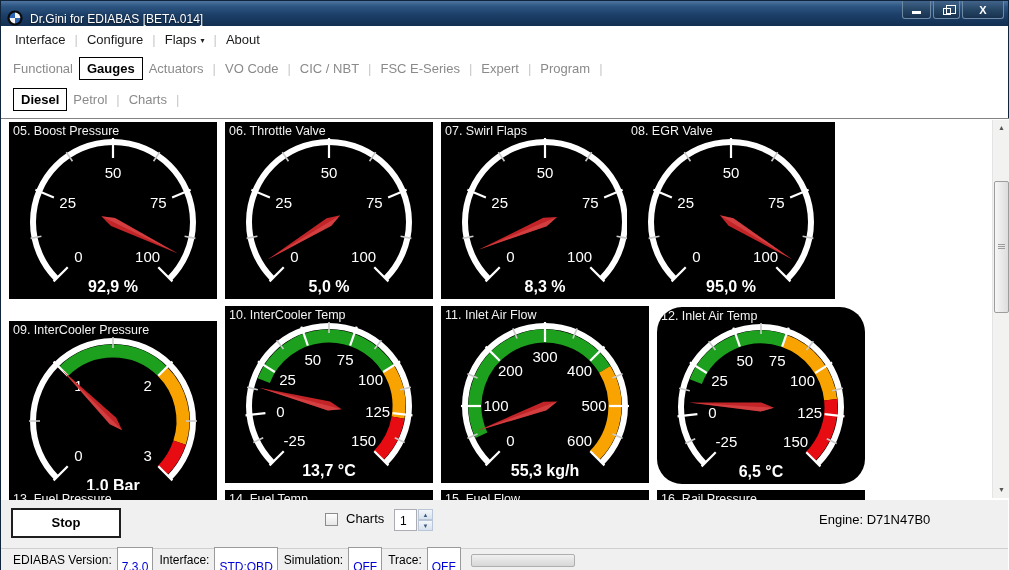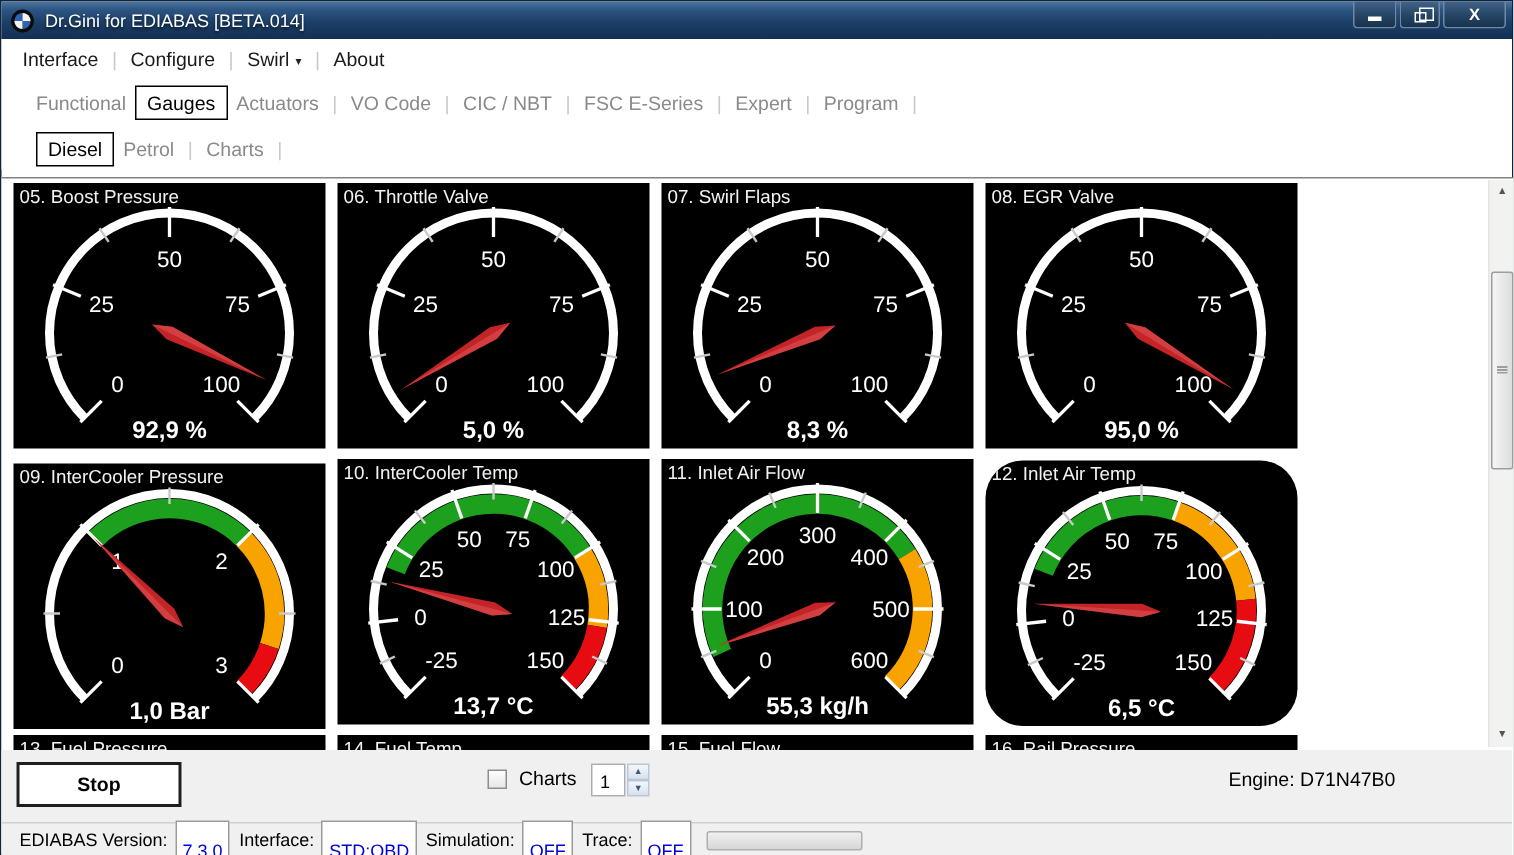--- a/index.html
+++ b/index.html
@@ -3,46 +3,46 @@
 <meta charset="utf-8">
 <style>
   *{margin:0;padding:0;box-sizing:border-box}
   html,body{width:1009px;height:570px;overflow:hidden}
   body{font-family:"Liberation Sans",sans-serif;background:#fff;position:relative}
   .window{position:absolute;inset:0;border:1px solid #10243c;background:#fff}
 
   
   .titlebar{position:absolute;left:0;top:0;right:0;height:25px;
     background:linear-gradient(180deg,#4d759e 0%,#2d5582 22%,#1c3f68 55%,#132f52 100%);
-    display:flex;align-items:center;padding-left:6px;color:#fff}
+    display:flex;align-items:flex-end;padding-left:6px;color:#fff}
   .titlebar .title{font-size:12px;margin-left:7px;text-shadow:0 1px 2px rgba(0,0,0,.65)}
   .winbtns{position:absolute;right:4px;top:0;display:flex;gap:2px}
   .winbtn{height:18px;background:linear-gradient(180deg,#42638a,#274766 50%,#17324f);
     border:1px solid #6f88a3;border-top:none;border-radius:0 0 3px 3px;color:#fff;
     display:flex;align-items:center;justify-content:center;cursor:default}
   .winbtn.min{width:29px}.winbtn.rest{width:27px}
   .winbtn.close{width:42px;font-weight:bold;font-size:11px}
   .minbar{width:9px;height:3px;background:#fff;margin-top:5px}
   .rest-icon{position:relative;width:8px;height:7px;border:1px solid #fff;margin-top:3px}
   .rest-icon::before{content:"";position:absolute;left:2px;top:-4px;width:8px;height:7px;border:1px solid #fff}
 
   
   .menubar{position:absolute;left:0;top:25px;right:0;height:26px;background:#fff;
     display:flex;align-items:center;padding-left:10px;font-size:13px;color:#1a1a1a}
   .menu-item{padding:0 4px;cursor:default}
   .msep{color:#c8c8c8;padding:0 5px}
   .caret{font-size:8px;margin-left:4px;color:#222;vertical-align:1px}
 
   
   .tabrow{position:absolute;left:0;right:0;background:#fff;display:flex;align-items:center;
-    padding-left:20px;font-size:13px}
+    padding-left:9px;font-size:13px}
   .tabrow.r1{top:51px;height:33px}
   .tabrow.r2{top:84px;height:28px}
   .tab{color:#8a8a8a;padding:0 3px;cursor:default;white-space:nowrap}
-  .tab.active{color:#000;font-weight:normal;border:1px solid #000;background:#fff;padding:3px 7px;margin:0 3px}
+  .tab.active{color:#000;font-weight:bold;border:1px solid #000;background:#fff;padding:3px 7px;margin:0 3px}
   .tsep{color:#c8c8c8;padding:0 6px}
 
   
   .gauge-area{position:absolute;left:0;top:117px;width:1009px;height:466px;background:#fff;
     border-top:1px solid #828282;overflow:hidden}
   .gauge-panel{position:absolute;width:208px;height:177px;background:#000;overflow:hidden}
   .partial-title{padding:2px 0 0 4px;font-size:12.5px;color:#f2f2f2;white-space:nowrap}
   svg text{font-family:"Liberation Sans",sans-serif}
 
   
@@ -106,21 +106,21 @@
           <span>X</span>
         </div>
     </div>
   </div>
 
   <div class="menubar">
     <span class="menu-item">Interface</span>
     <span class="msep">|</span>
     <span class="menu-item">Configure</span>
     <span class="msep">|</span>
-    <span class="menu-item"><span>Swirl</span><span class="caret">▾</span></span>
+    <span class="menu-item"><span>Flaps</span><span class="caret">▾</span></span>
     <span class="msep">|</span>
     <span class="menu-item">About</span>
   </div>
 
   <div class="tabrow r1">
     <span class="tab">Functional</span>
     <span class="tab active">Gauges</span>
     <span class="tab">Actuators</span>
     <span class="tsep">|</span>
     <span class="tab">VO Code</span>
@@ -205,42 +205,42 @@
           <line x1="163.39696961967007" y1="159.39696961966993" x2="149.2548339959391" y2="145.25483399593898" stroke="#ffffff" stroke-width="2.2"></line>
           <text x="69.4" y="139.6" fill="#ffffff" font-size="15" text-anchor="middle">0</text>
           <text x="58.7" y="86.2" fill="#ffffff" font-size="15" text-anchor="middle">25</text>
           <text x="104.0" y="56.0" fill="#ffffff" font-size="15" text-anchor="middle">50</text>
           <text x="149.3" y="86.2" fill="#ffffff" font-size="15" text-anchor="middle">75</text>
           <text x="138.6" y="139.6" fill="#ffffff" font-size="15" text-anchor="middle">100</text>
           <polygon points="37.5,127.7 105.7,104.2 116.0,95.0 102.3,95.8" fill="#c22427"></polygon>
           <polygon points="37.5,127.7 105.7,104.2 116.0,95.0" fill="#e25555" opacity="0.55"></polygon>
           <text x="104" y="170" fill="#ffffff" font-size="16" font-weight="bold" text-anchor="middle">8,3 %</text>
         </svg></div>
-      <div class="gauge-panel" style="left: 656px; top: 3px; text-align: center;"><svg width="208" height="177">
+      <div class="gauge-panel" style="left: 626px; top: 3px; text-align: center;"><svg width="208" height="177">
           <text x="4" y="13" fill="#f2f2f2" font-size="12.5">08. EGR Valve</text>
           <path d="M47.43 156.57 A80 80 0 1 1 160.57 156.57" stroke="#ffffff" stroke-width="6" fill="none"></path>
           <line x1="21.614036446128637" y1="116.38758704935476" x2="32.402674530564184" y2="114.24159350717736" stroke="#c9c9c9" stroke-width="1.6"></line>
           <line x1="57.33210042635335" y1="30.156552566586242" x2="63.443372989568985" y2="39.30271830191423" stroke="#c9c9c9" stroke-width="1.6"></line>
           <line x1="150.66789957364657" y1="30.156552566586186" x2="144.55662701043093" y2="39.30271830191418" stroke="#c9c9c9" stroke-width="1.6"></line>
           <line x1="186.38596355387136" y1="116.38758704935478" x2="175.59732546943582" y2="114.24159350717736" stroke="#c9c9c9" stroke-width="1.6"></line>
           <line x1="44.60303038033001" y1="159.39696961967" x2="58.74516600406096" y2="145.25483399593904" stroke="#ffffff" stroke-width="2.2"></line>
           <line x1="26.3941192690519" y1="67.85459168133251" x2="44.871709919277635" y2="75.5082603286343" stroke="#ffffff" stroke-width="2.2"></line>
           <line x1="103.99999999999999" y1="16" x2="103.99999999999999" y2="36" stroke="#ffffff" stroke-width="2.2"></line>
           <line x1="181.60588073094812" y1="67.85459168133248" x2="163.12829008072237" y2="75.50826032863426" stroke="#ffffff" stroke-width="2.2"></line>
           <line x1="163.39696961967007" y1="159.39696961966993" x2="149.2548339959391" y2="145.25483399593898" stroke="#ffffff" stroke-width="2.2"></line>
           <text x="69.4" y="139.6" fill="#ffffff" font-size="15" text-anchor="middle">0</text>
           <text x="58.7" y="86.2" fill="#ffffff" font-size="15" text-anchor="middle">25</text>
           <text x="104.0" y="56.0" fill="#ffffff" font-size="15" text-anchor="middle">50</text>
           <text x="149.3" y="86.2" fill="#ffffff" font-size="15" text-anchor="middle">75</text>
           <text x="138.6" y="139.6" fill="#ffffff" font-size="15" text-anchor="middle">100</text>
           <polygon points="165.4,137.6 106.4,96.2 92.9,93.2 101.6,103.8" fill="#c22427"></polygon>
           <polygon points="165.4,137.6 106.4,96.2 92.9,93.2" fill="#e25555" opacity="0.55"></polygon>
           <text x="104" y="170" fill="#ffffff" font-size="16" font-weight="bold" text-anchor="middle">95,0 %</text>
         </svg></div>
-      <div class="gauge-panel" style="left: 8px; top: 190px;"><svg width="208" height="177">
+      <div class="gauge-panel" style="left: 8px; top: 202px;"><svg width="208" height="177">
           <text x="4" y="13" fill="#f2f2f2" font-size="12.5">09. InterCooler Pressure</text>
           <path d="M47.43 156.57 A80 80 0 1 1 160.57 156.57" stroke="#ffffff" stroke-width="6" fill="none"></path>
           <path d="M54.50 50.50 A70 70 0 0 1 153.50 50.50" stroke="#1da01d" stroke-width="13" fill="none"></path>
           <path d="M153.50 50.50 A70 70 0 0 1 170.57 121.63" stroke="#f8a300" stroke-width="13" fill="none"></path>
           <path d="M170.57 121.63 A70 70 0 0 1 153.50 149.50" stroke="#e60c12" stroke-width="13" fill="none"></path>
           <line x1="20" y1="100.00000000000001" x2="31" y2="100.00000000000001" stroke="#c9c9c9" stroke-width="1.6"></line>
           <line x1="103.99999999999999" y1="16" x2="103.99999999999999" y2="27" stroke="#c9c9c9" stroke-width="1.6"></line>
           <line x1="188" y1="99.99999999999999" x2="177" y2="99.99999999999999" stroke="#c9c9c9" stroke-width="1.6"></line>
           <line x1="44.60303038033001" y1="159.39696961967" x2="58.74516600406096" y2="145.25483399593904" stroke="#ffffff" stroke-width="2.2"></line>
           <line x1="44.60303038033" y1="40.60303038033001" x2="58.74516600406095" y2="54.74516600406096" stroke="#ffffff" stroke-width="2.2"></line>

